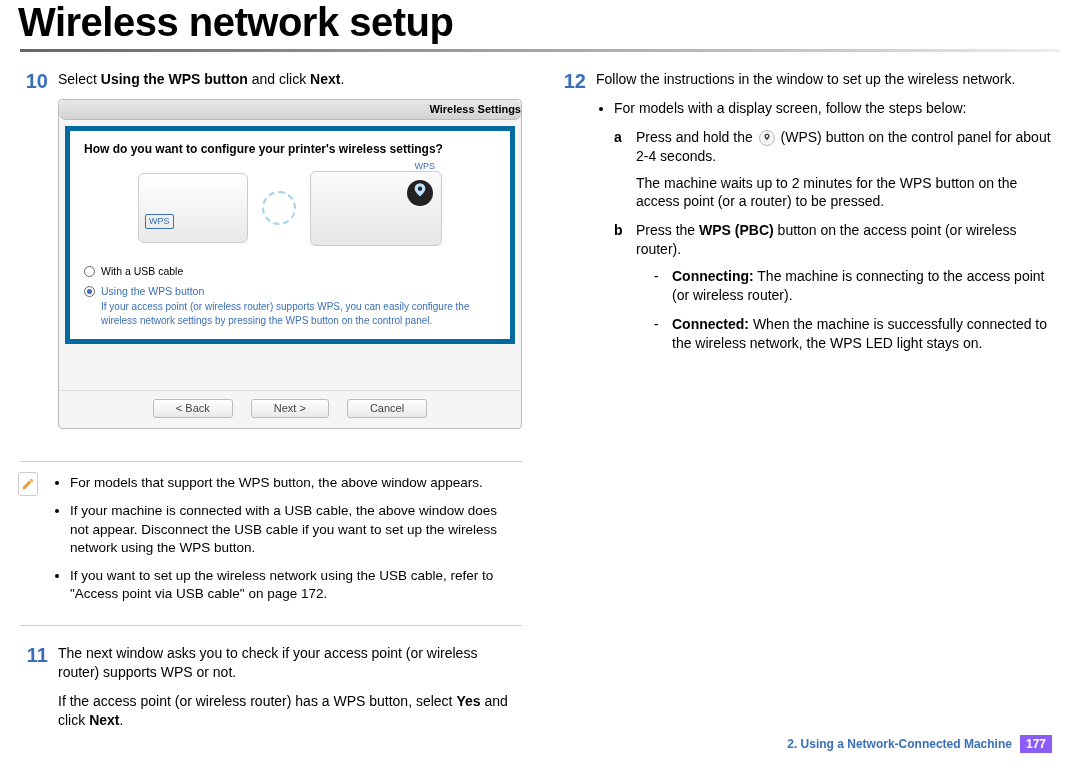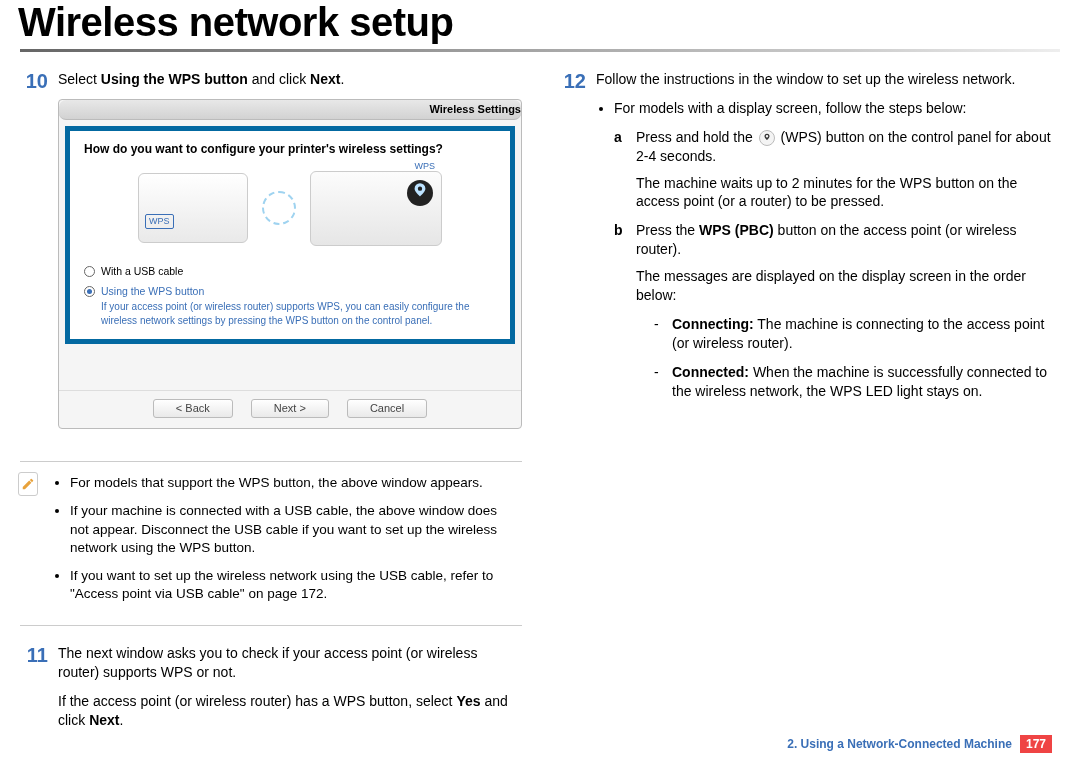--- a/index.html
+++ b/index.html
@@ -164,21 +164,21 @@
   }
   .wps-inline svg{width:10px;height:10px;}
 
   .footer{
     position:absolute; bottom:10px; right:28px;
     display:flex; align-items:center; gap:8px;
     font-size:12px;
   }
   .footer .chap{ color:#3a6fb7; font-weight:700; }
   .footer .pg{
-    background:#ef4444;color:#fff;font-weight:700;
+    background:#8b5cf6;color:#fff;font-weight:700;
     padding:2px 6px;
   }
 </style>
 </head>
 <body>
 
 <h1 class="page-title">Wireless network setup</h1>
 <div class="title-rule"></div>
 
 <div class="columns">
@@ -273,21 +273,20 @@
                 </span>
               </div>
               <p style="margin:0 0 10px 22px">The machine waits up to 2 minutes for the WPS button on the access point (or a router) to be pressed.</p>
 
               <div class="letter-row">
                 <span class="lt">b</span>
                 <span>
                   <span>Press the </span><b>WPS (PBC)</b><span> button on the access point (or wireless router).</span>
                 </span>
               </div>
-              <p style="margin:0 0 10px 22px">The messages are displayed on the display screen in the order below:</p>
 
               <div class="dash-list" style="margin-left:22px">
                 <div class="dli">
                   <span class="dash">-</span>
                   <span><b>Connecting:</b><span> The machine is connecting to the access point (or wireless router).</span></span>
                 </div>
                 <div class="dli">
                   <span class="dash">-</span>
                   <span><b>Connected:</b><span> When the machine is successfully connected to the wireless network, the WPS LED light stays on.</span></span>
                 </div>

